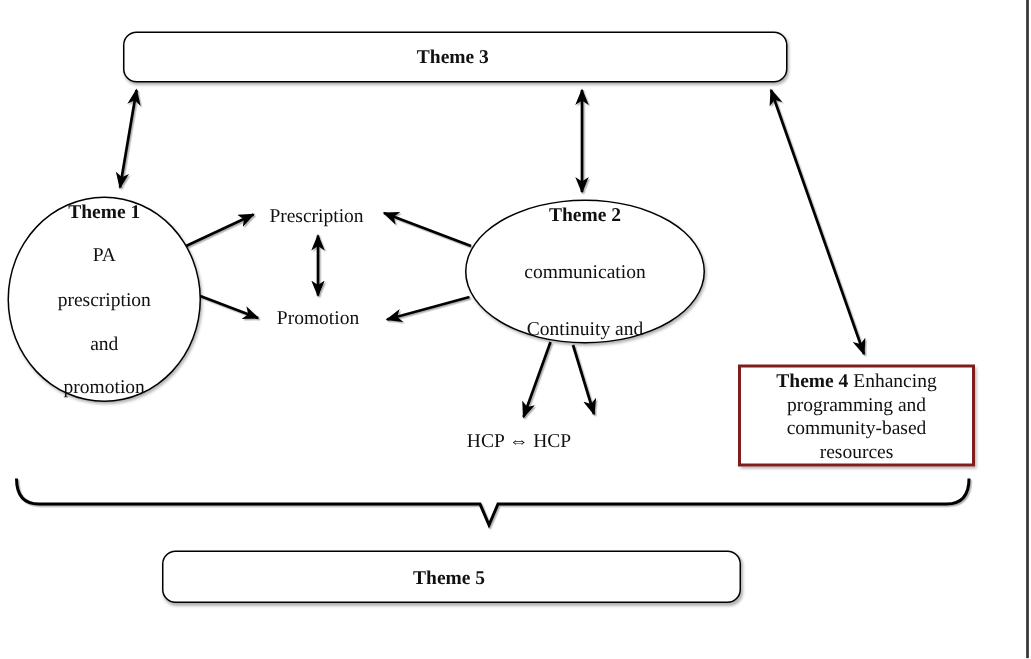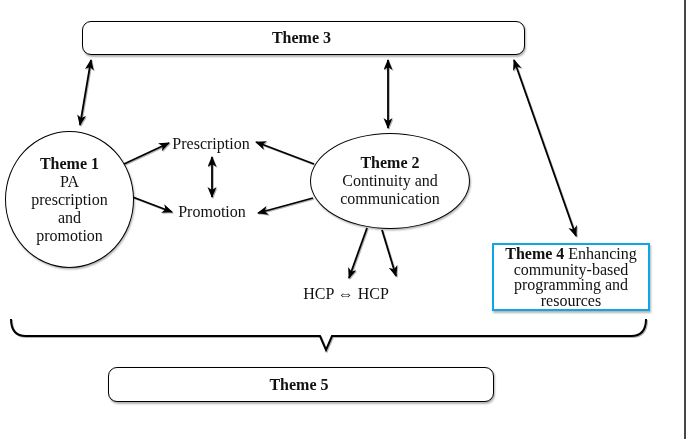--- a/index.html
+++ b/index.html
@@ -1,41 +1,41 @@
 <!DOCTYPE html>
 <html><head>
 <meta charset="utf-8">
 <style>
   html,body{margin:0;padding:0;background:#fff;}
   #canvas{
     position:relative;
     width:687px;height:439px;
     background:#ffffff;
     font-family:"Liberation Serif","DejaVu Serif",serif;
-    font-size:16px;color:#111;
+    font-size:13px;color:#111;
     overflow:hidden;
   }
   #wires{position:absolute;left:0;top:0;width:687px;height:439px;}
   .shadowed{filter:drop-shadow(1px 1.5px 0.5px rgba(0,0,0,0.30));}
   .node{
     position:absolute;box-sizing:border-box;
     display:flex;flex-direction:column;align-items:center;justify-content:center;
     text-align:center;background:#fff;
     box-shadow:1px 1.5px 2px rgba(0,0,0,0.30);
   }
   .pill{border:1.6px solid #000;border-radius:9px;flex-direction:row;white-space:nowrap;}
   .ellipse{border:1.5px solid #000;border-radius:50%;}
-  .rect{border:2px solid #0ea5e9;}
+  .rect{border:2px solid #7f1d1d;}
   .b{font-weight:bold;}
   .lbl{
     position:absolute;transform:translate(-50%,-50%);
     white-space:nowrap;background:transparent;
   }
   .lbl-left{position:absolute;white-space:nowrap;line-height:15px;}
-  .ln18{line-height:18px;}
+  .ln18{line-height:18px;justify-content:space-between;}
   .ln16{line-height:15.5px;}
 </style>
 </head>
 <body>
 
 <div id="canvas">
 
   <svg id="wires" viewBox="0 0 687 439">
     <defs>
       <marker id="ahE" orient="auto" markerUnits="userSpaceOnUse" markerWidth="14" markerHeight="12" refX="10" refY="4.5">
@@ -81,30 +81,30 @@
   <div class="node ellipse ln18" style="left:5px;top:131px;width:129px;height:137px;">
     <div class="b">Theme 1</div>
     <div>PA</div>
     <div>prescription</div>
     <div>and</div>
     <div>promotion</div>
   </div>
 
   <div class="node ellipse ln18" style="left:310px;top:133px;width:160px;height:96px;">
     <div class="b">Theme 2</div>
+    <div>communication</div>
     <div>Continuity and</div>
-    <div>communication</div>
   </div>
 
   <div class="node rect ln16" style="left:492px;top:243px;width:158px;height:68px;">
     <div>
       <span class="b">Theme 4</span>&nbsp;<span>Enhancing</span>
     </div>
+    <div>programming and</div>
     <div>community-based</div>
-    <div>programming and</div>
     <div>resources</div>
   </div>
 
   <div class="node pill" style="left:108px;top:367px;width:386px;height:35px;">
     <span class="b">Theme 5</span>&nbsp;
   </div>
 
   <div class="lbl" style="left:211px;top:144px;">Prescription</div>
   <div class="lbl" style="left:212px;top:212px;">Promotion</div>
   <div class="lbl" style="left:306px;top:294px;margin-left:40px;">HCP ⇔ HCP</div>

